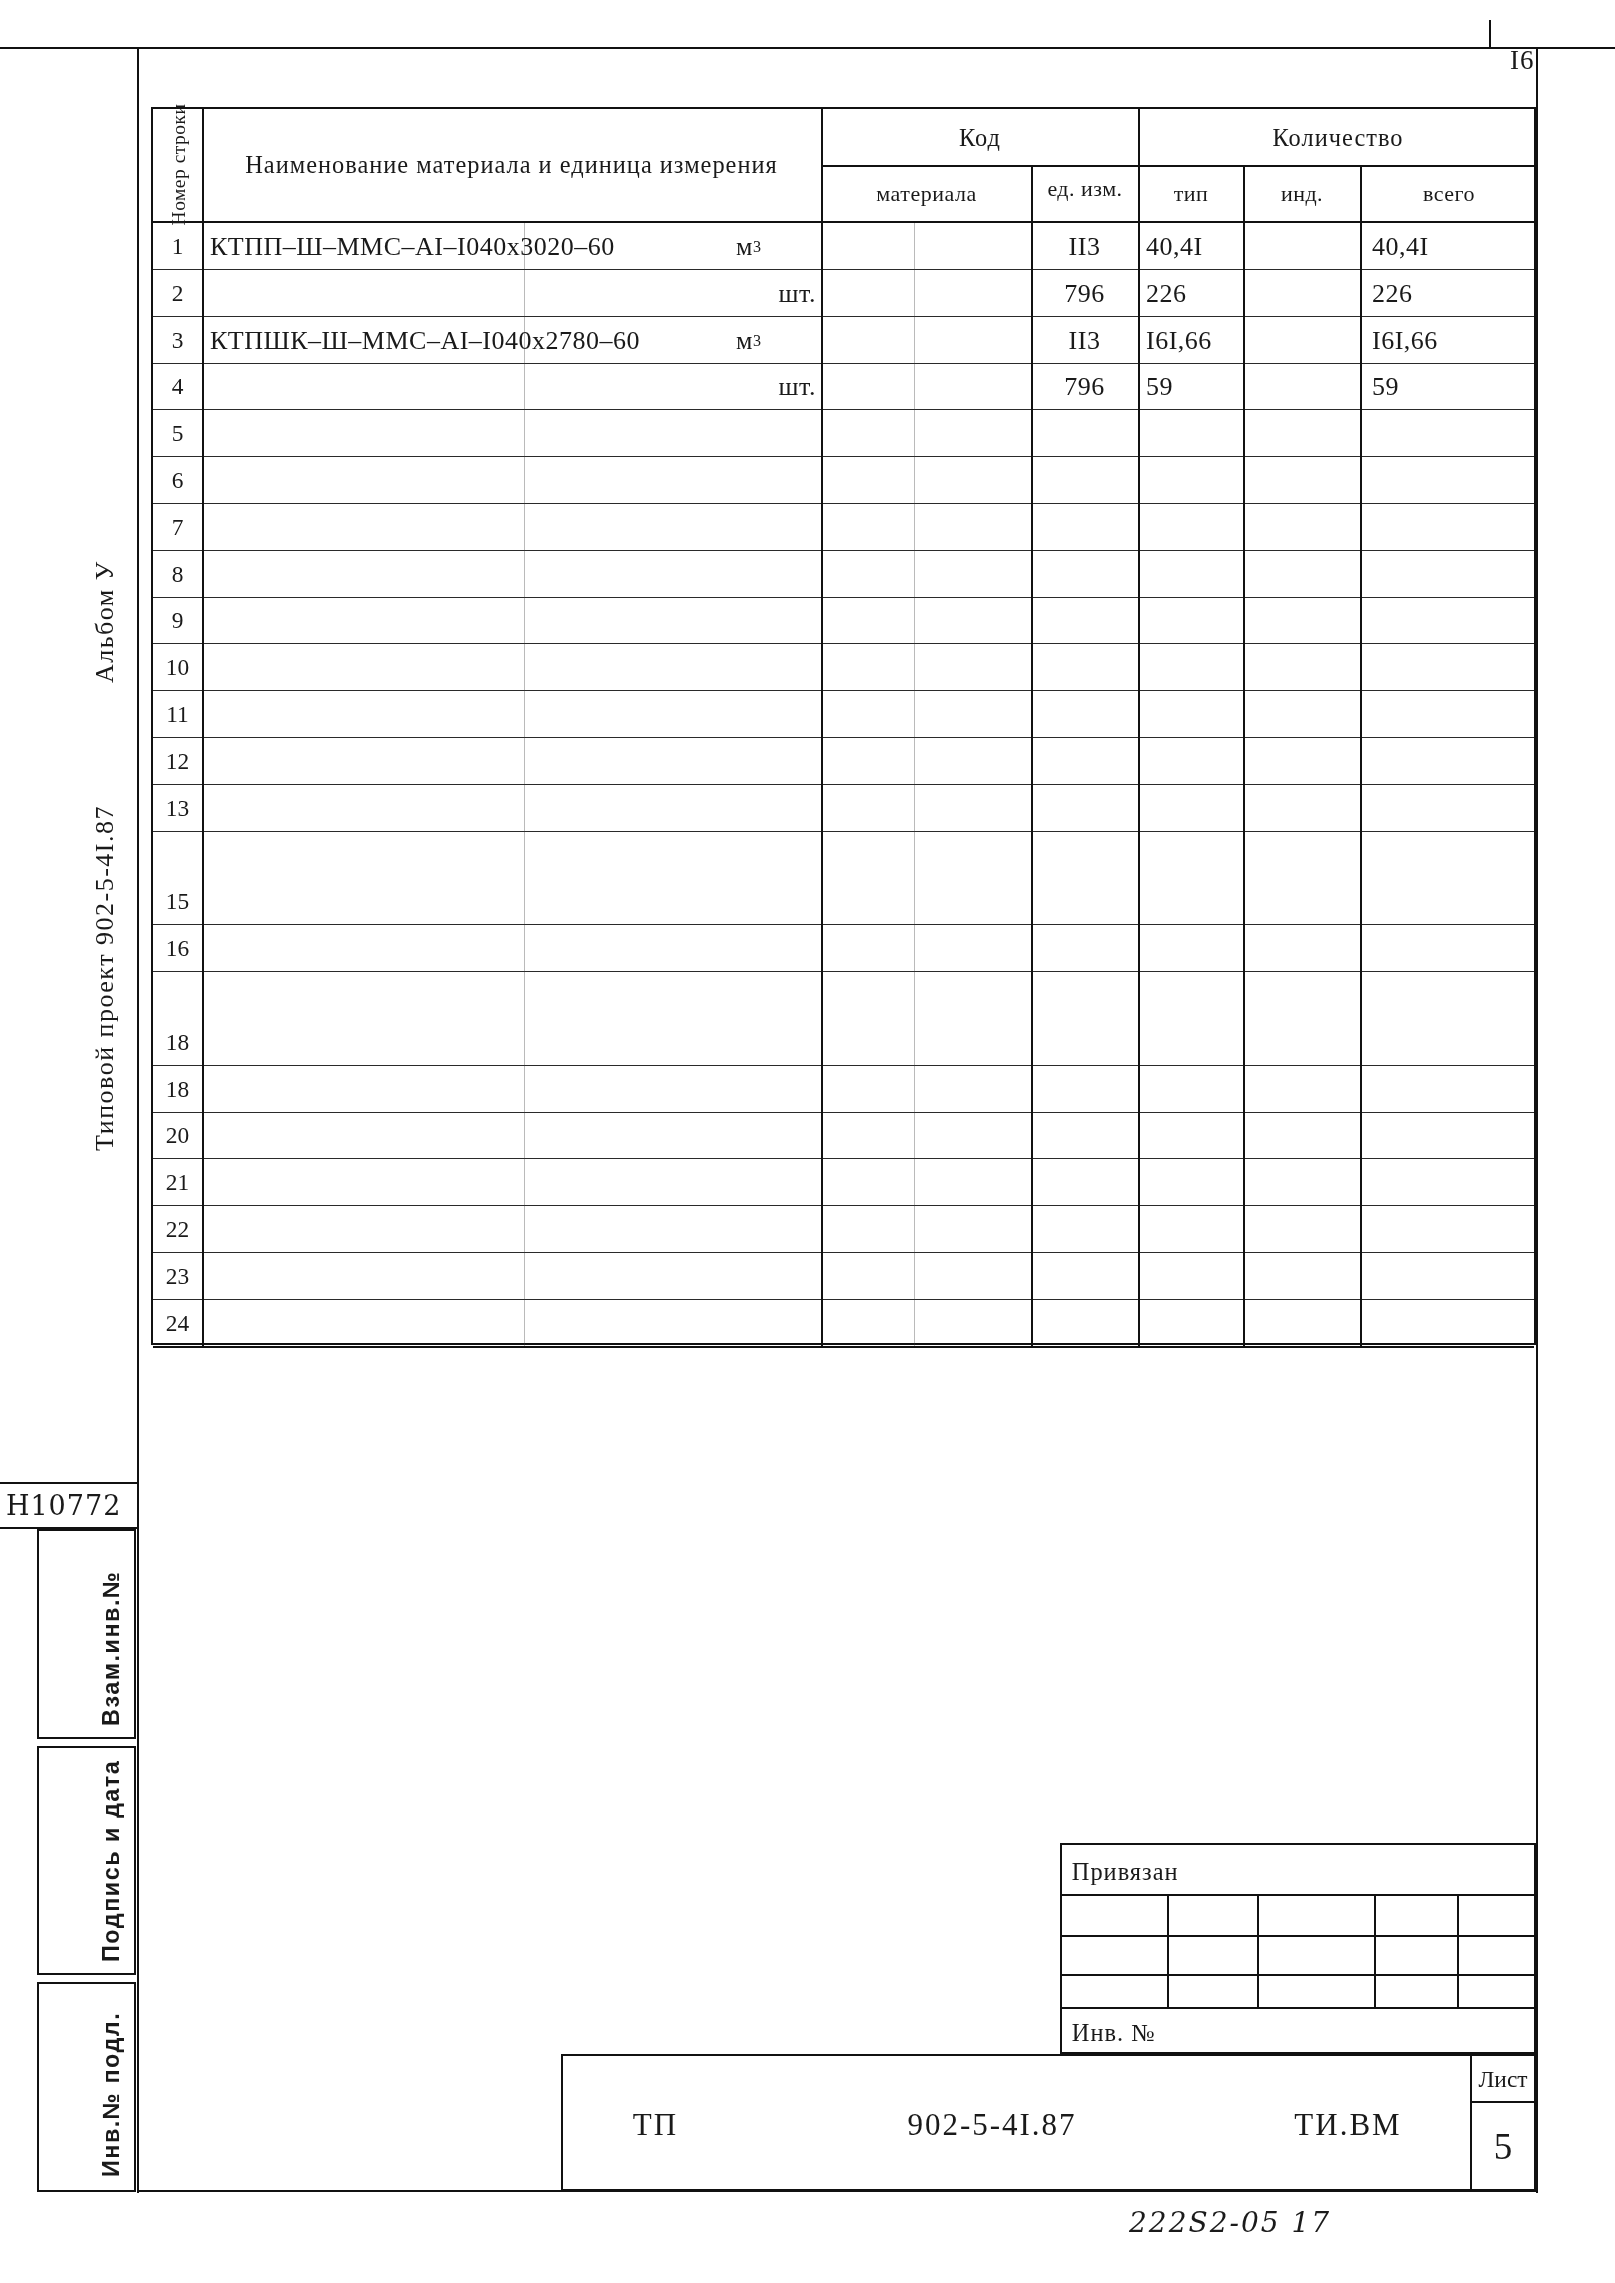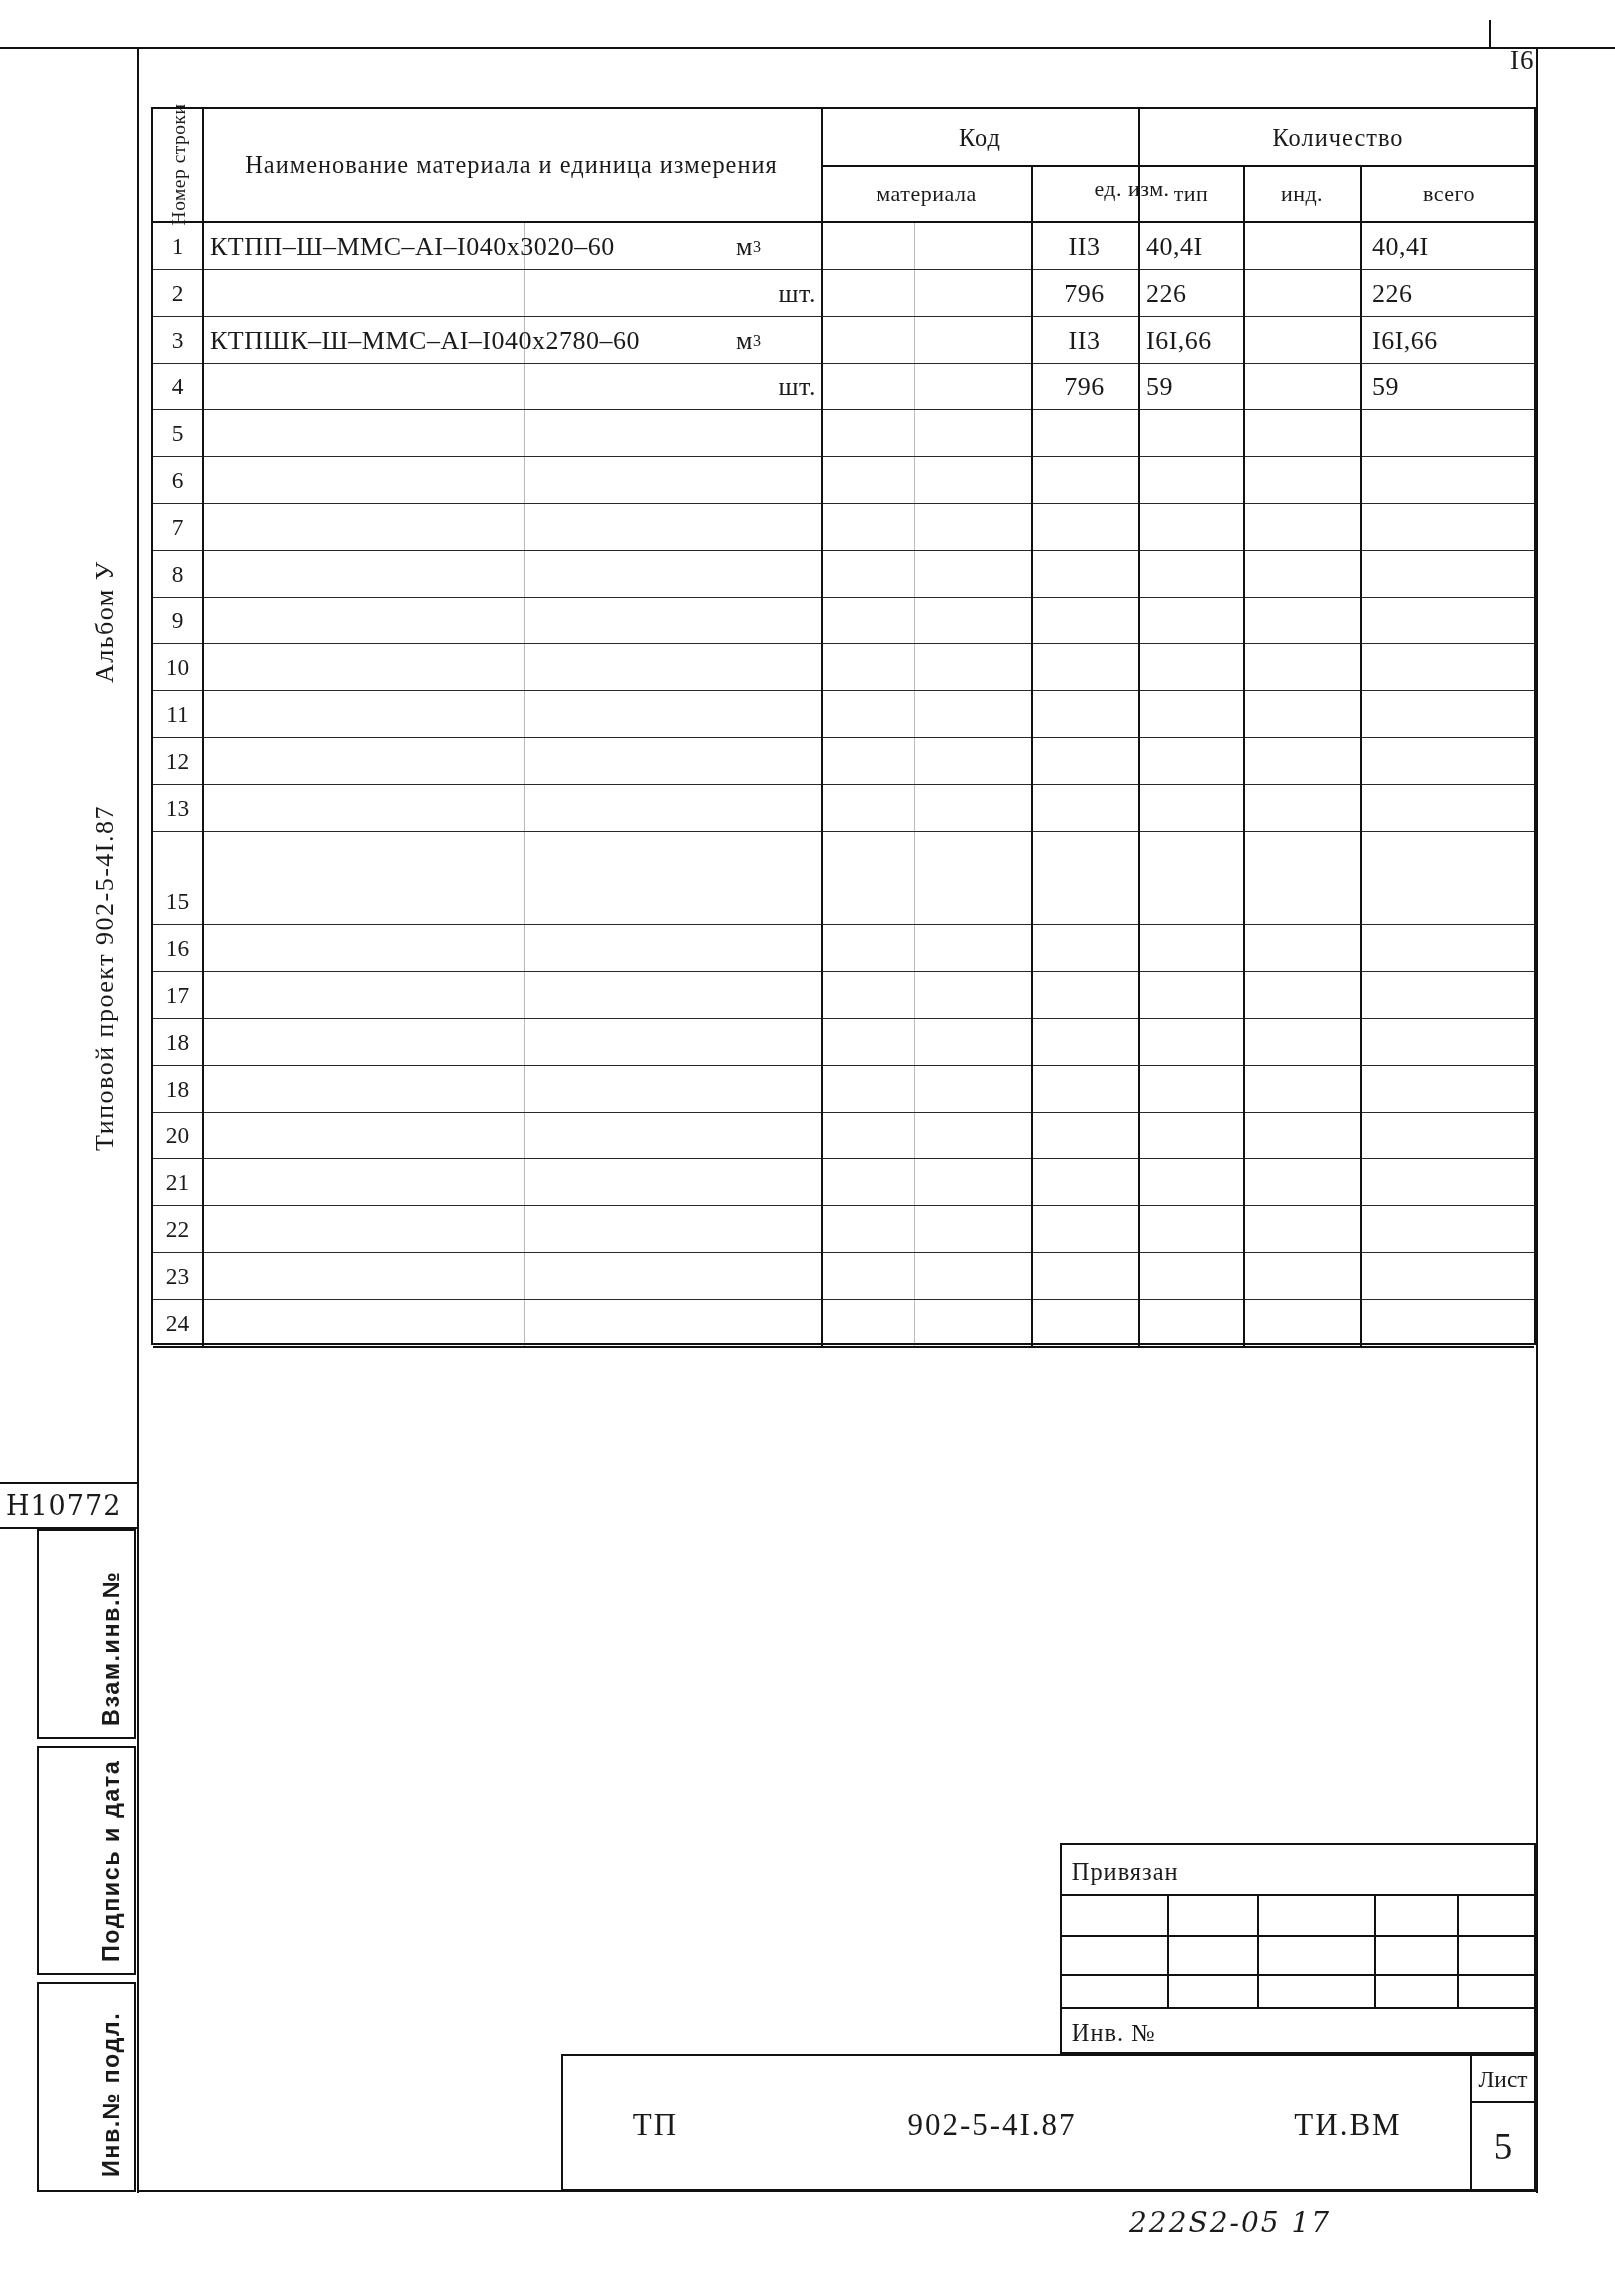--- a/index.html
+++ b/index.html
@@ -105,21 +105,21 @@
       <div class="vline" style="left:1207px;top:56px;height:57px;"></div>
       <div class="hline" style="left:668px;top:56px;width:715px;"></div>
       <div class="vline" style="left:878px;top:56px;height:57px;"></div>
 
       <div class="numcol-label ctr" style="left:-23.4px;top:31px;width:98px;height:49px;">Номер строки</div>
 
       <div class="cell ctr hdr-txt" style="left:51px;top:17.6px;width:615px;height:78px;line-height:1.5;padding:0 29px;">Наименование материала и единица измерения</div>
 
       <div class="cell ctr hdr-txt" style="left:670px;top:3.9px;width:314px;height:51px;">Код</div>
       <div class="cell ctr hdr-small" style="left:670px;top:58px;width:207px;height:54px;">материала</div>
-      <div class="cell ctr hdr-small" style="left:880px;top:58px;width:104px;height:44px;line-height:1.15;margin-left:47px;">ед. изм.</div>
+      <div class="cell ctr hdr-small" style="left:880px;top:58px;width:104px;height:44px;line-height:1.15;">ед. изм.</div>
 
       <div class="cell ctr hdr-txt" style="left:987px;top:3.9px;width:396px;height:51px;">Количество</div>
       <div class="cell ctr hdr-small" style="left:987px;top:58px;width:102px;height:54px;">тип</div>
       <div class="cell ctr hdr-small" style="left:1092px;top:58px;width:114px;height:54px;">инд.</div>
       <div class="cell ctr hdr-small" style="left:1209px;top:58px;width:174px;height:54px;">всего</div>
     </div>
 
     <div id="tbody" style="position:relative;">
         <div class="cell" style="left:0;top:0px;width:1381px;height:47px;">
           <div class="cell ctr rowno" style="left:0;top:0;width:49px;height:47px;">1</div>
@@ -260,30 +260,20 @@
           <div class="cell lft body-txt" style="left:57px;top:0;width:458px;height:47px;"></div>
           <div class="cell ctr num-txt" style="left:670px;top:0;width:206px;height:47px;"></div>
           <div class="cell ctr num-txt" style="left:880px;top:0;width:103px;height:47px;"></div>
           <div class="cell lft num-txt" style="left:993px;top:0;width:98px;height:47px;"></div>
           <div class="cell ctr num-txt" style="left:1092px;top:0;width:114px;height:47px;"></div>
           <div class="cell lft num-txt" style="left:1219px;top:0;width:161px;height:47px;"></div>
           <div class="hline-thin" style="left:0;top:46px;width:1381px;"></div>
         </div>
         <div class="cell" style="left:0;top:702px;width:1381px;height:47px;">
           <div class="cell ctr rowno" style="left:0;top:0;width:49px;height:47px;">16</div>
-          <div class="cell lft body-txt" style="left:57px;top:0;width:458px;height:47px;"></div>
-          <div class="cell ctr num-txt" style="left:670px;top:0;width:206px;height:47px;"></div>
-          <div class="cell ctr num-txt" style="left:880px;top:0;width:103px;height:47px;"></div>
-          <div class="cell lft num-txt" style="left:993px;top:0;width:98px;height:47px;"></div>
-          <div class="cell ctr num-txt" style="left:1092px;top:0;width:114px;height:47px;"></div>
-          <div class="cell lft num-txt" style="left:1219px;top:0;width:161px;height:47px;"></div>
-          <div class="hline-thin" style="left:0;top:46px;width:1381px;"></div>
-        </div>
-        <div class="cell" style="left:0;top:749px;width:1381px;height:47px;">
-          <div class="cell ctr rowno" style="left:0;top:0;width:49px;height:47px;">17</div>
           <div class="cell lft body-txt" style="left:57px;top:0;width:458px;height:47px;"></div>
           <div class="cell ctr num-txt" style="left:670px;top:0;width:206px;height:47px;"></div>
           <div class="cell ctr num-txt" style="left:880px;top:0;width:103px;height:47px;"></div>
           <div class="cell lft num-txt" style="left:993px;top:0;width:98px;height:47px;"></div>
           <div class="cell ctr num-txt" style="left:1092px;top:0;width:114px;height:47px;"></div>
           <div class="cell lft num-txt" style="left:1219px;top:0;width:161px;height:47px;"></div>
           <div class="hline-thin" style="left:0;top:46px;width:1381px;"></div>
         </div>
         <div class="cell" style="left:0;top:796px;width:1381px;height:47px;">
           <div class="cell ctr rowno" style="left:0;top:0;width:49px;height:47px;">18</div>

